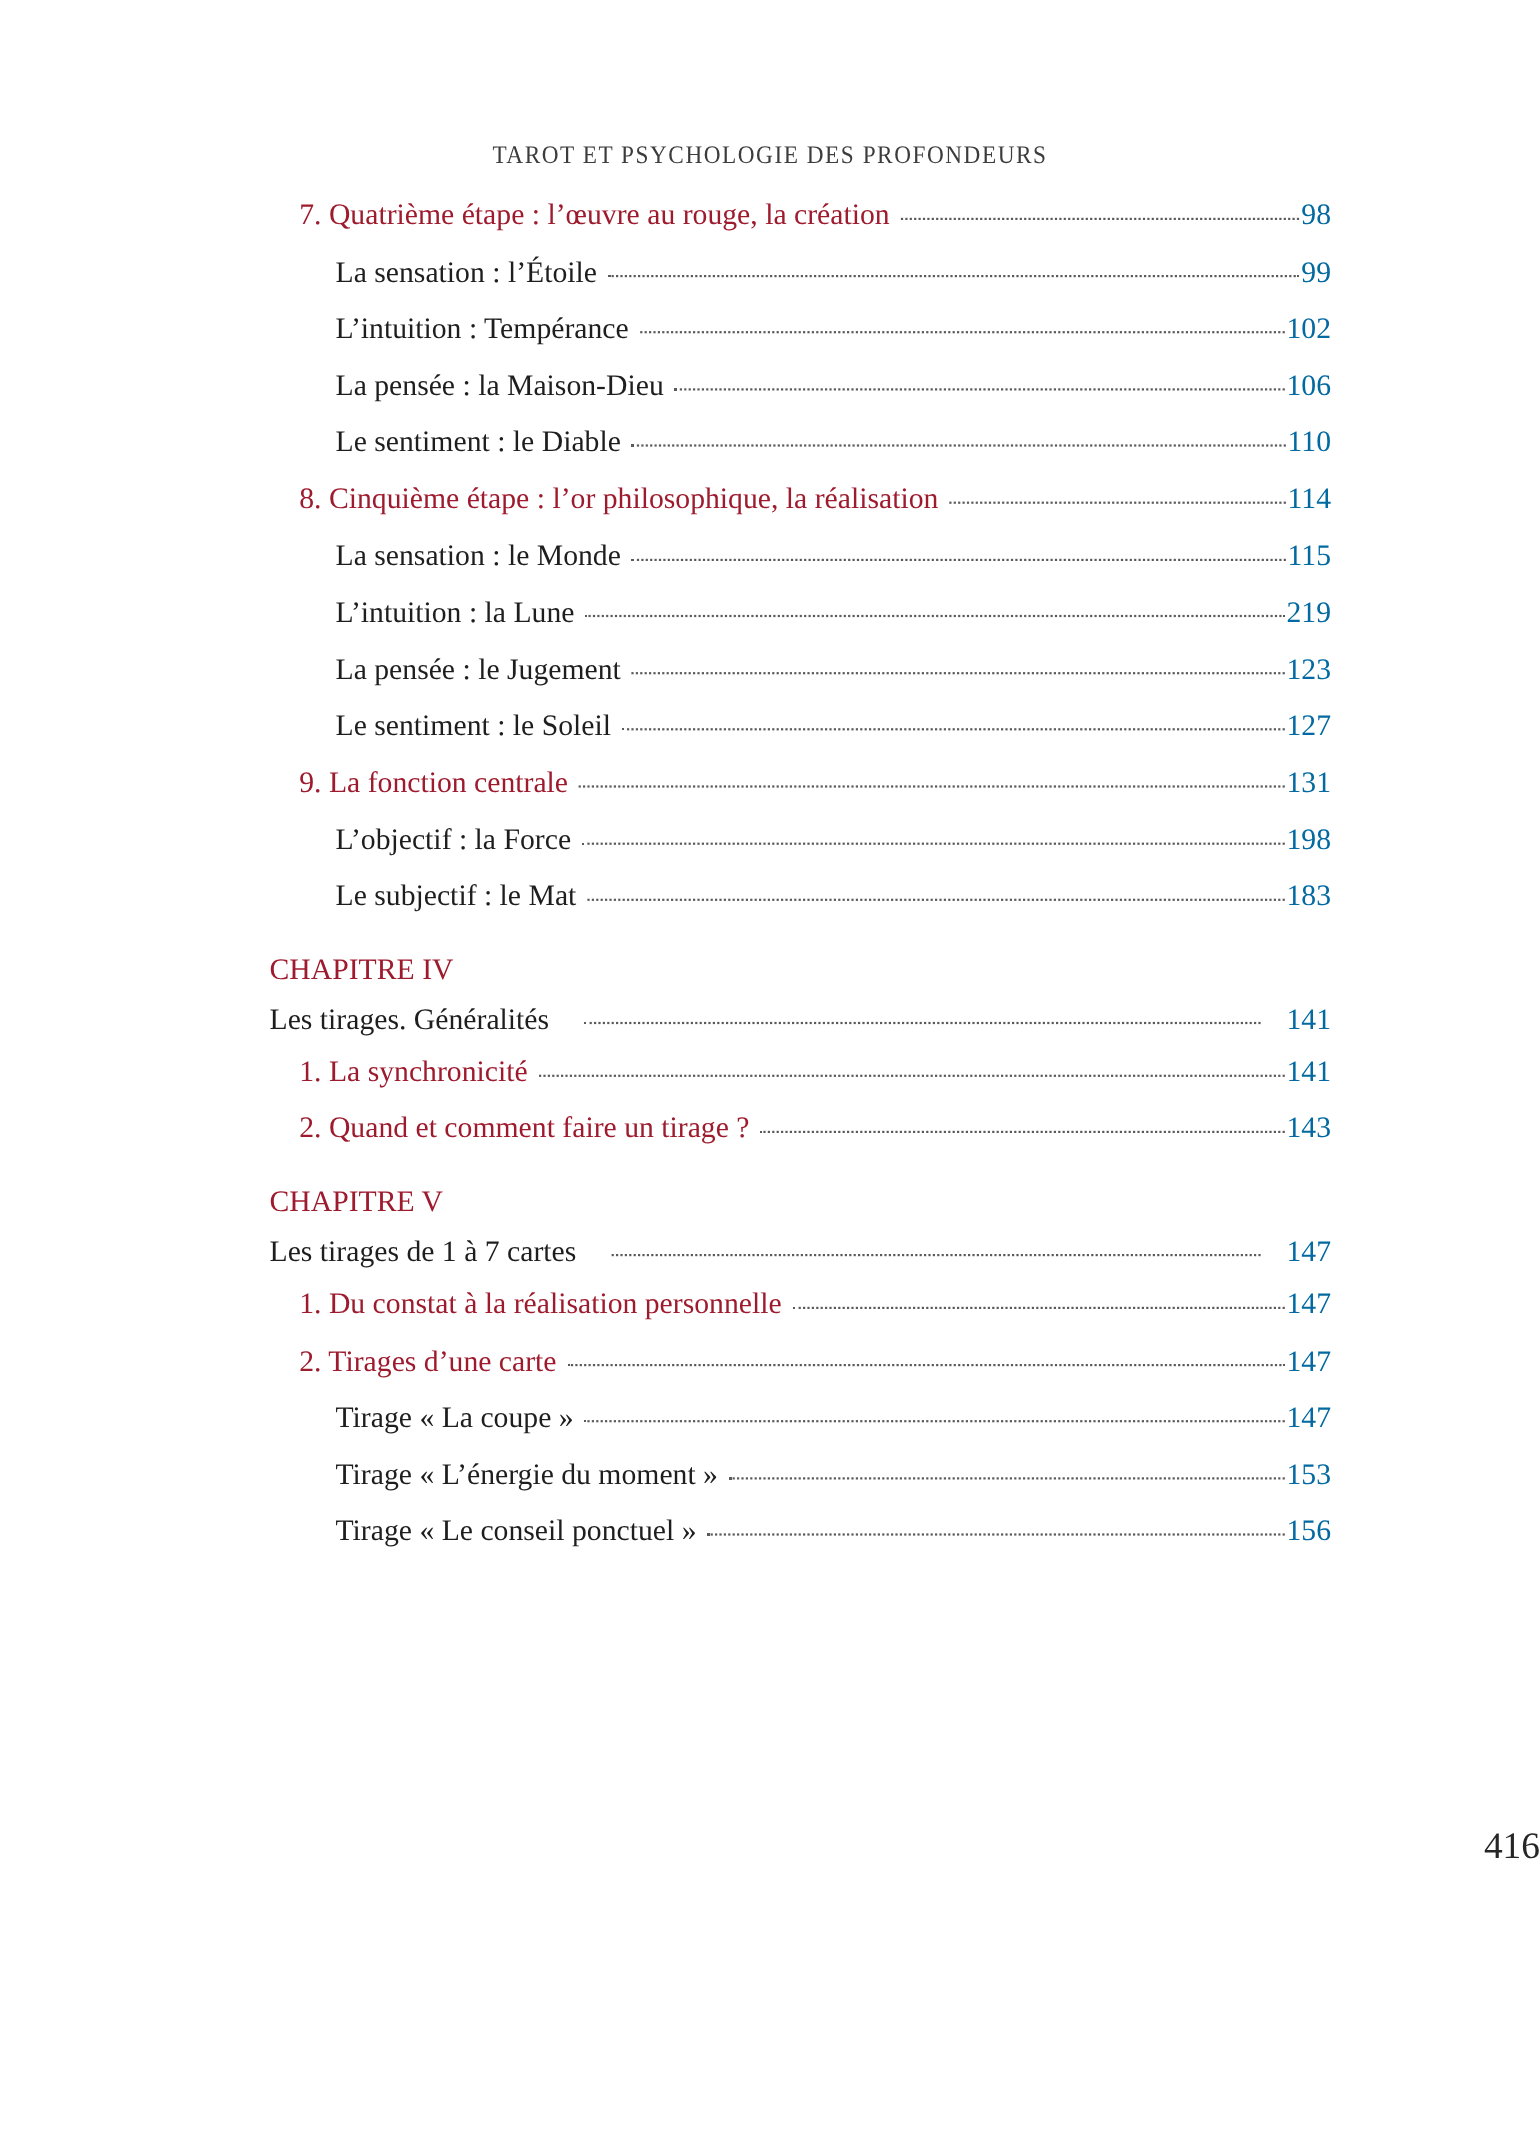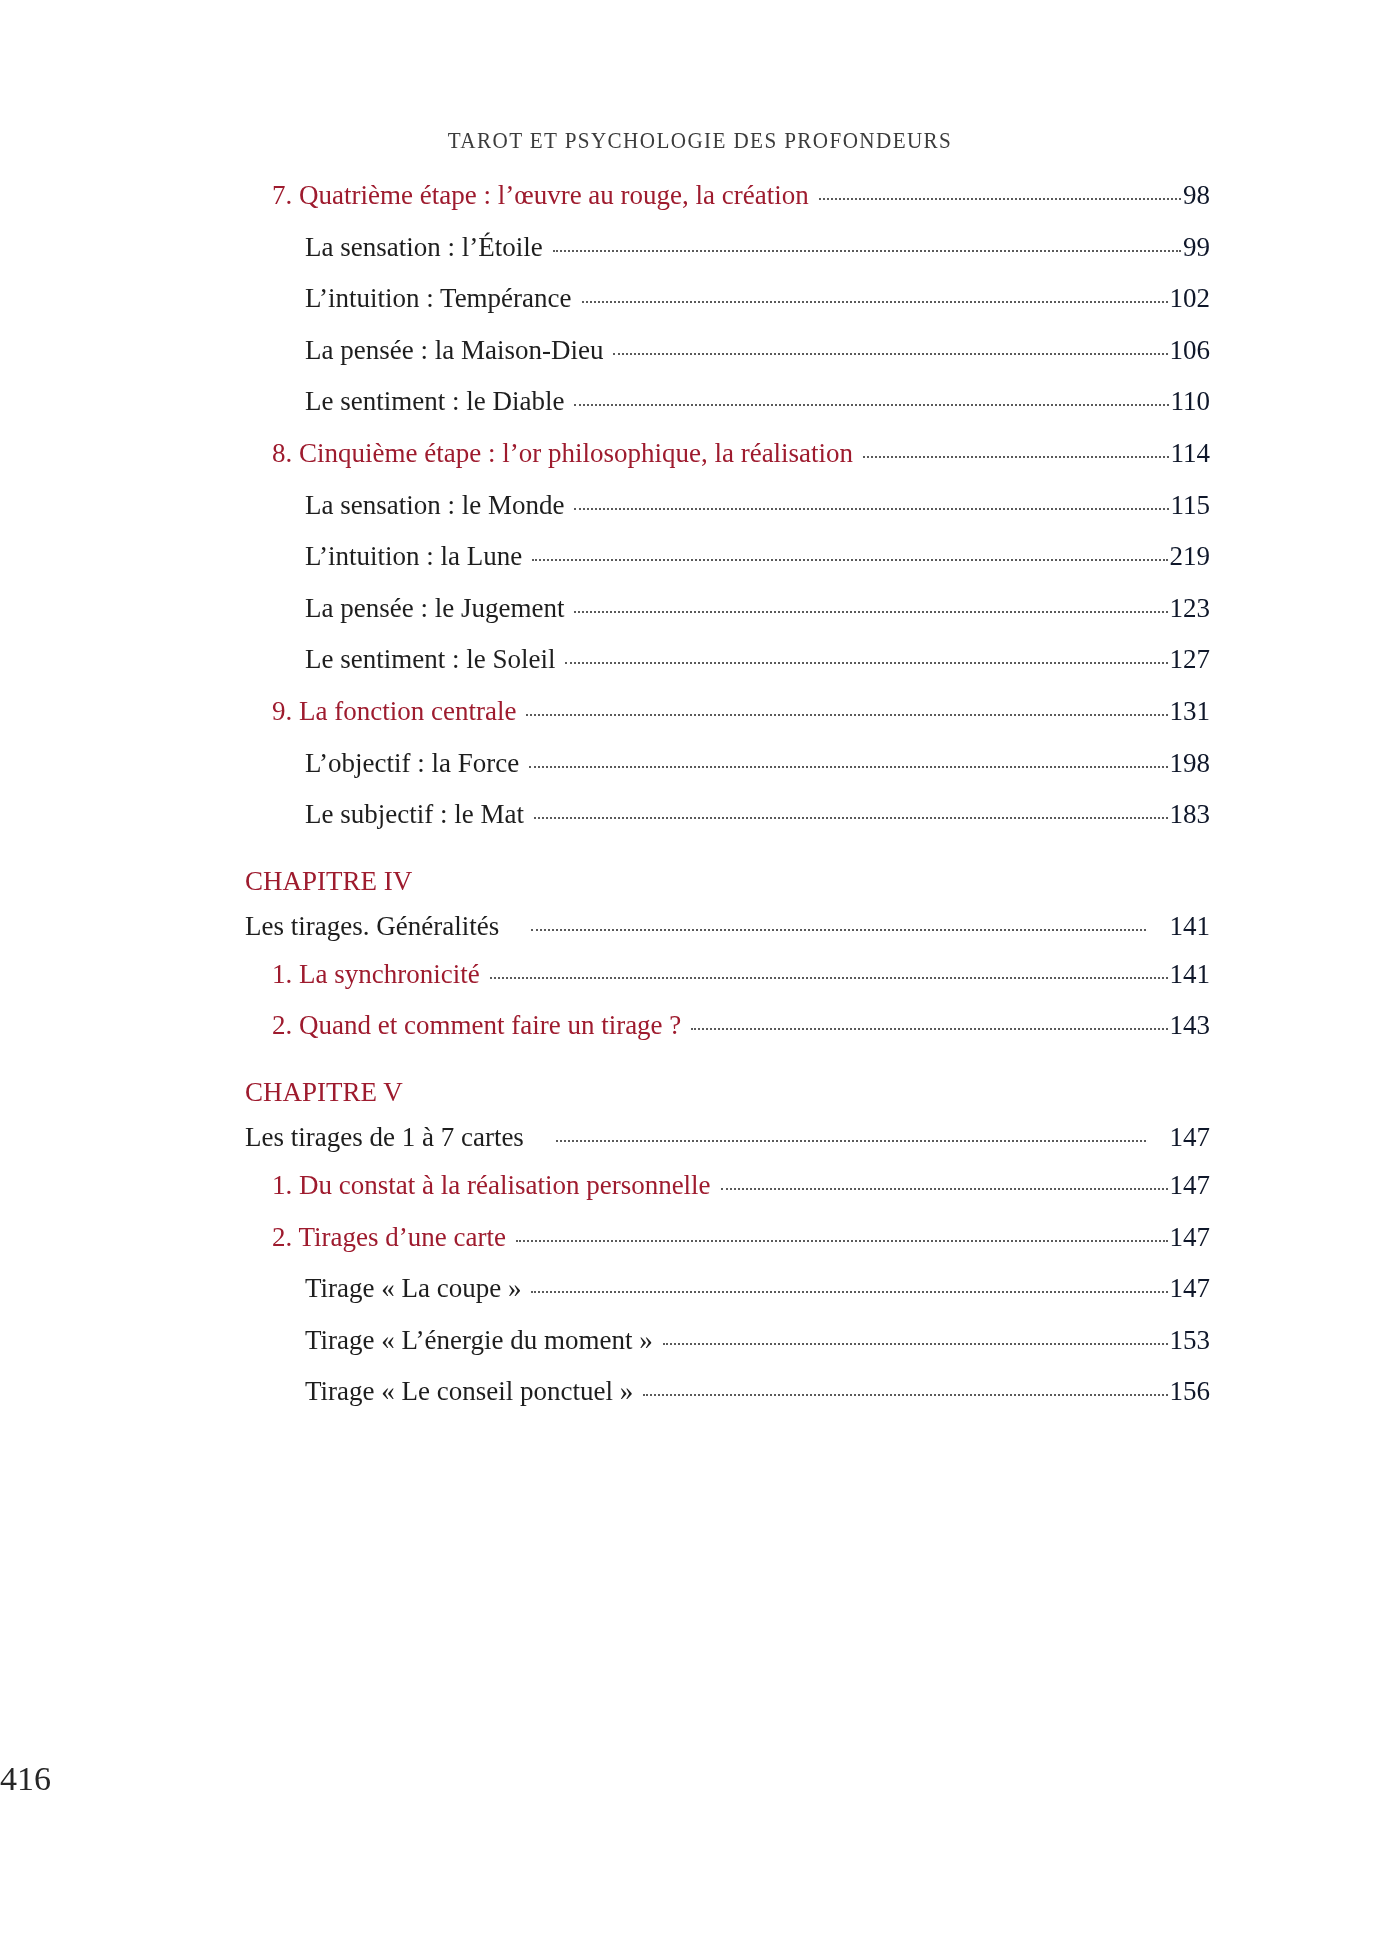--- a/index.html
+++ b/index.html
@@ -43,41 +43,41 @@
   .row .leader {
     flex: 1 1 auto;
     min-width: 20px;
     border-bottom: 2.5px dotted #5a5a5a;
     margin: 0 2px 0 10px;
     position: relative;
     top: -4px;
   }
   .row .pagenum {
     flex: 0 0 auto;
-    color: #0f172a;
+    color: #0369a1;
   }
 
   .row.numbered { padding-left: 27px; }
   .row.sub { padding-left: 60px; }
 
   .accent { color: #9e1b2e; }
 
   .row.chapter-heading {
     line-height: 44px;
     margin-top: 18px;
     text-align: center;
   }
   .row.chapter-title { line-height: 46px; gap: 22px; }
 
   .page-footer {
     position: absolute;
-    top: 1760px;
+    top: 1660px;
     left: 0;
     width: 1400px;
-    text-align: left;
+    text-align: right;
     font-size: 34px;
     color: #262626;
   }
 </style>
 </head>
 <body>
 
 <div class="running-header">TAROT ET PSYCHOLOGIE DES PROFONDEURS</div>
 
 <div class="toc">

